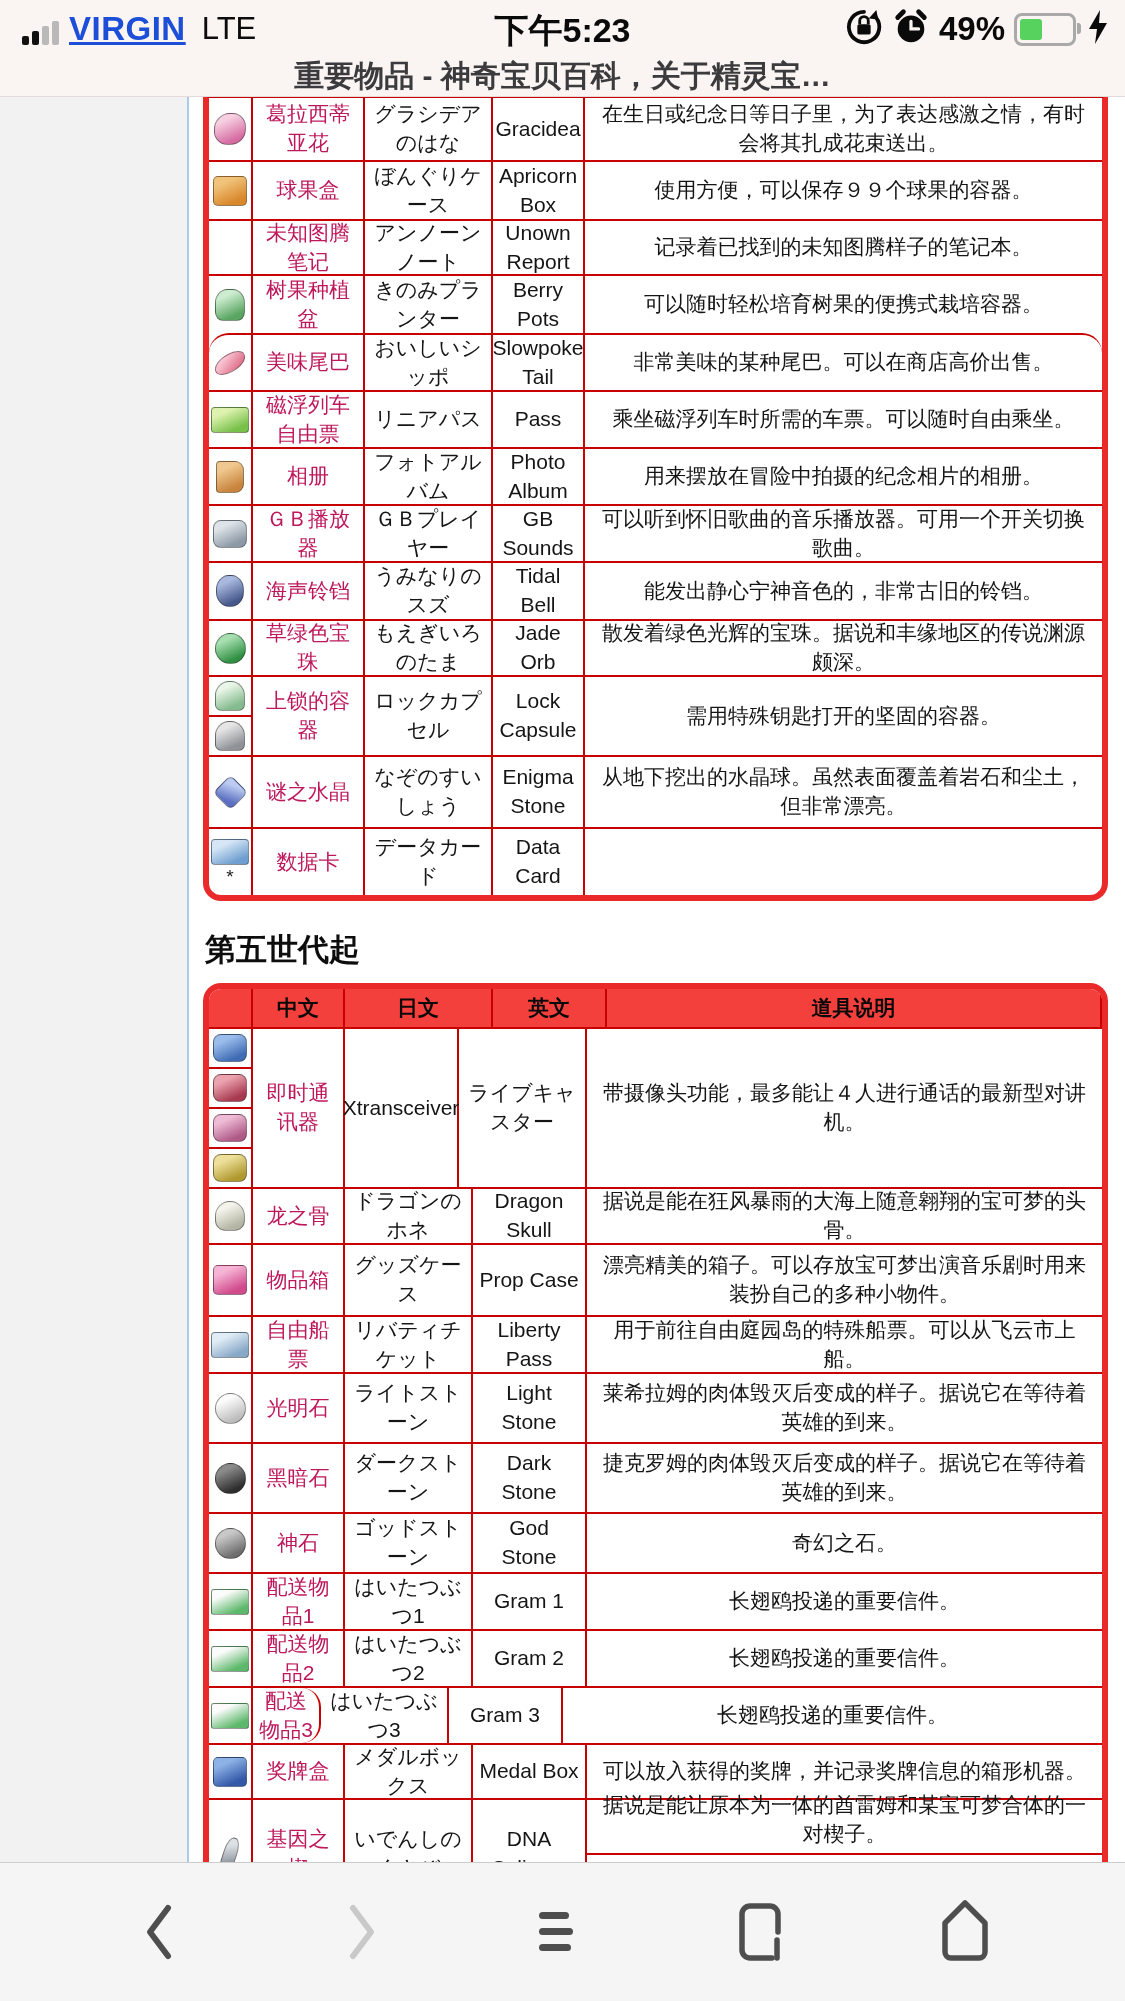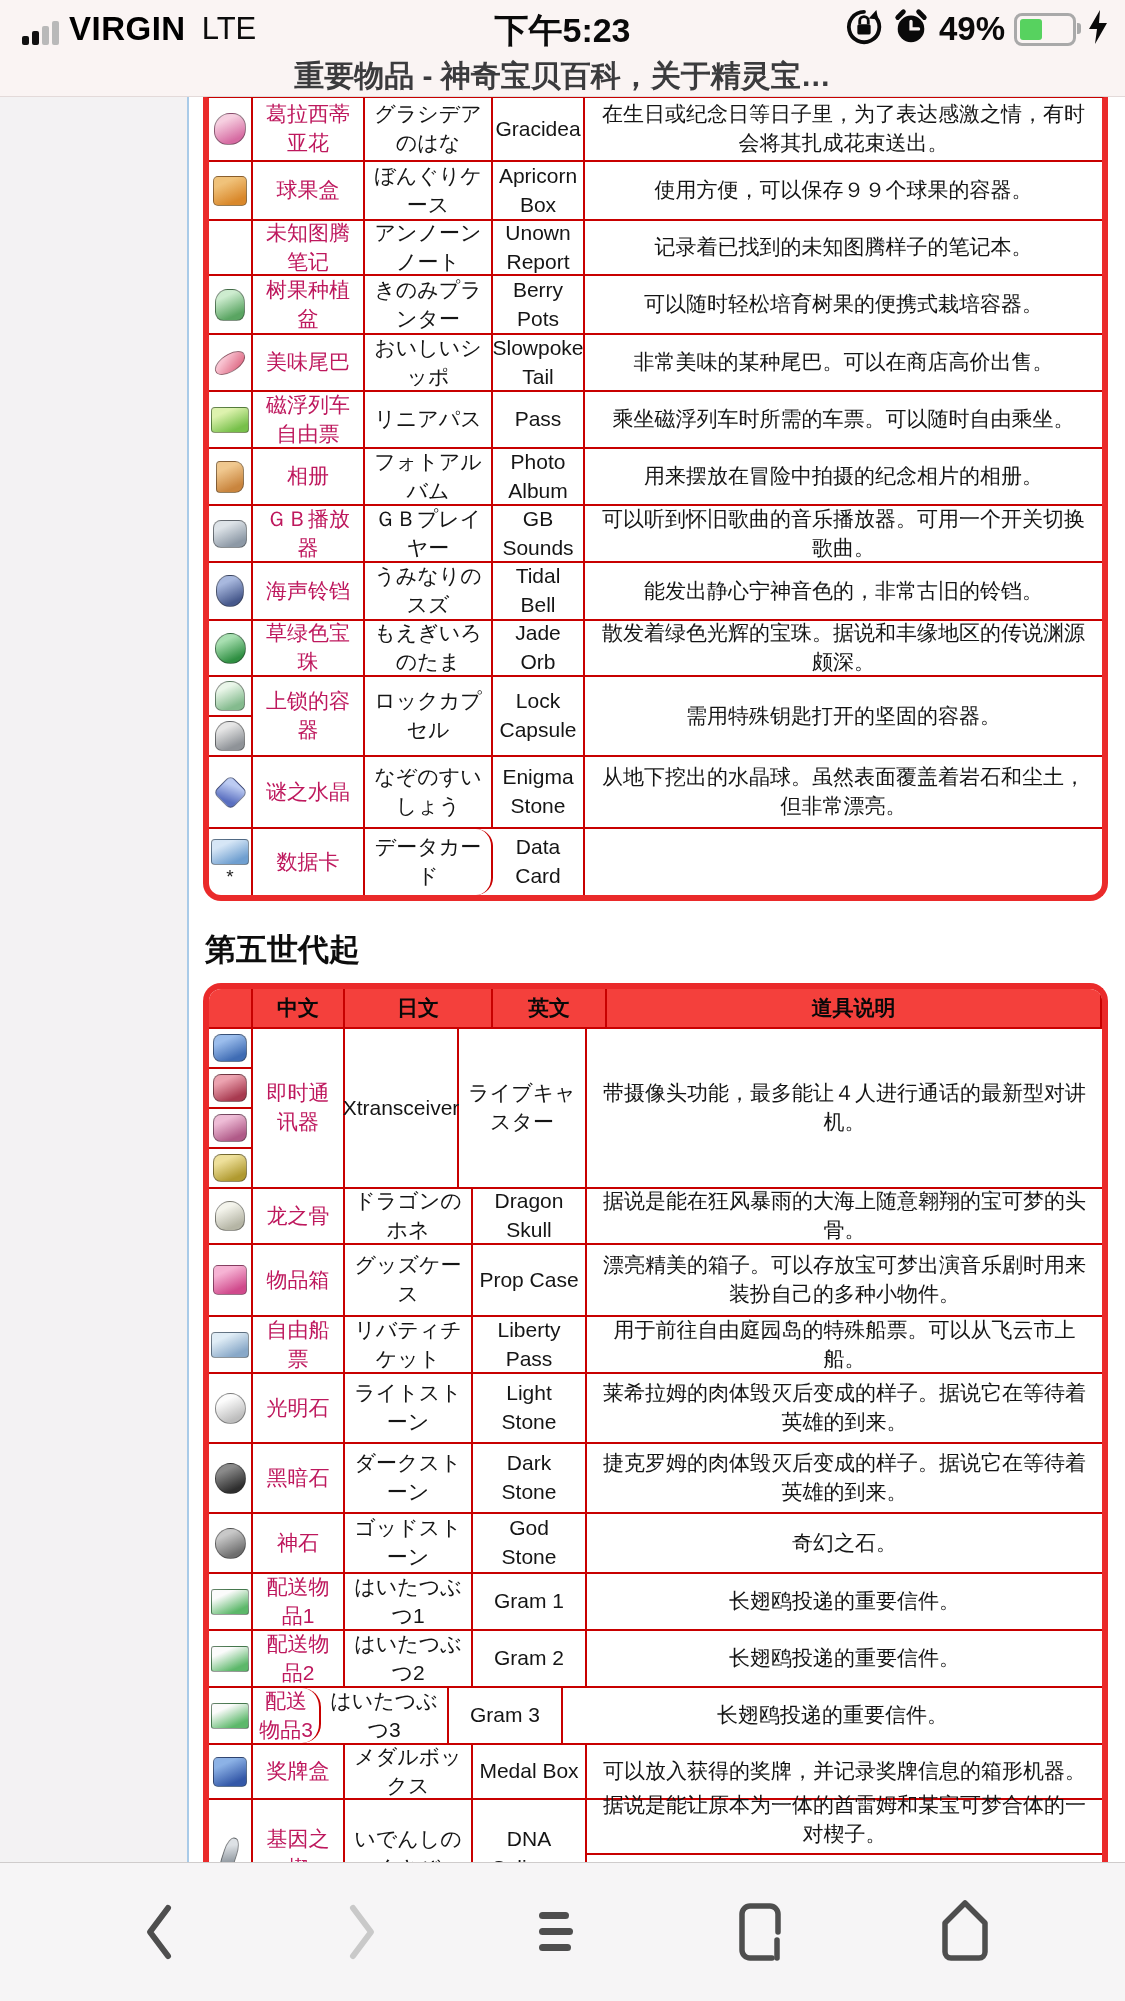--- a/index.html
+++ b/index.html
@@ -14,21 +14,21 @@
     position:absolute;top:0;left:0;width:1125px;height:96px;
     background:#faf4f3;border-bottom:1px solid #e3dad9;z-index:30;
   }
   .status-bar{position:absolute;top:0;left:0;width:100%;height:60px;}
   .sb-left{position:absolute;left:22px;top:10px;display:flex;align-items:flex-end;gap:10px;}
   .sig{display:flex;align-items:flex-end;gap:3px;height:26px;padding-bottom:3px;}
   .sig i{display:block;width:7px;border-radius:2px;background:#b9b9b9;}
   .sig i.on{background:#111;}
   .sig i:nth-child(1){height:9px}.sig i:nth-child(2){height:14px}
   .sig i:nth-child(3){height:19px}.sig i:nth-child(4){height:24px}
-  .carrier{font-size:33px;font-weight:700;color:#000000;letter-spacing:.5px;line-height:38px;}
+  .carrier{font-size:33px;font-weight:700;color:#1d4ed8;letter-spacing:.5px;line-height:38px;text-decoration:underline;}
   .network{font-size:31px;font-weight:400;color:#0c0c0c;line-height:38px;margin-left:6px;}
   .sb-time{position:absolute;left:0;right:0;top:8px;text-align:center;
     font-size:34px;font-weight:700;color:#0a0a0a;}
   .sb-right{position:absolute;right:14px;top:8px;display:flex;align-items:center;gap:9px;}
   .pct{font-size:33px;font-weight:600;color:#0a0a0a;}
   .battery{position:relative;width:56px;height:27px;border:3px solid #a9a9a9;border-radius:8px;}
   .battery .fill{position:absolute;left:3px;top:3px;bottom:3px;width:24px;background:#57d25f;border-radius:3px;}
   .battery .nub{position:absolute;right:-8px;top:7px;width:4px;height:11px;background:#a9a9a9;border-radius:0 3px 3px 0;}
   .title-bar{position:absolute;top:56px;left:0;width:100%;height:40px;
     display:flex;align-items:center;justify-content:center;}
@@ -173,21 +173,21 @@
           <div class="tcell c-icon" style="width: 44px;">
             <div class="icon shape-pot" style="background: linear-gradient(155deg, rgb(205, 236, 207) 25%, rgb(90, 165, 98) 80%);"></div>
           </div>
           <div class="tcell" style="width: 112px;">
             <a class="itemlink">树果种植盆</a>
           </div>
           <div class="tcell" style="width: 128px;">きのみプランター</div>
           <div class="tcell" style="width: 92px;">Berry Pots</div>
           <div class="tcell c-desc">可以随时轻松培育树果的便携式栽培容器。</div>
         </div>
-        <div class="trow" style="height: 55px;">
+        <div class="trow" style="height: 55px; border-radius: 20px;">
           <div class="tcell c-icon" style="width: 44px;">
             <div class="icon shape-tail" style="background: linear-gradient(155deg, rgb(248, 195, 209) 25%, rgb(226, 118, 143) 80%);"></div>
           </div>
           <div class="tcell" style="width: 112px;">
             <a class="itemlink">美味尾巴</a>
           </div>
           <div class="tcell" style="width: 128px;">おいしいシッポ</div>
           <div class="tcell" style="width: 92px;">Slowpoke Tail</div>
           <div class="tcell c-desc">非常美味的某种尾巴。可以在商店高价出售。</div>
         </div>
@@ -276,21 +276,21 @@
           <div class="tcell c-desc">从地下挖出的水晶球。虽然表面覆盖着岩石和尘土，但非常漂亮。</div>
         </div>
         <div class="trow" style="height: 66px;">
           <div class="tcell c-icon" style="width: 44px;">
             <div class="icon shape-card" style="background: linear-gradient(155deg, rgb(214, 230, 246) 25%, rgb(111, 159, 208) 80%);"></div>
             <div class="footnote">*</div>
           </div>
           <div class="tcell" style="width: 112px;">
             <a class="itemlink">数据卡</a>
           </div>
-          <div class="tcell" style="width: 128px; border-radius: 17px;">データカード</div>
+          <div class="tcell" style="width: 128px;">データカード</div>
           <div class="tcell" style="width: 92px;">Data Card</div>
           <div class="tcell c-desc"></div>
         </div>
       </div>
     <div class="sec-heading">第五世代起</div>
     <div class="wikitable t-gen5">
         <div class="trow hrow" style="height: 38px;">
           <div class="tcell" style="width: 44px;"></div>
           <div class="tcell" style="width: 92px;">中文</div>
           <div class="tcell" style="width: 148px;">日文</div>

